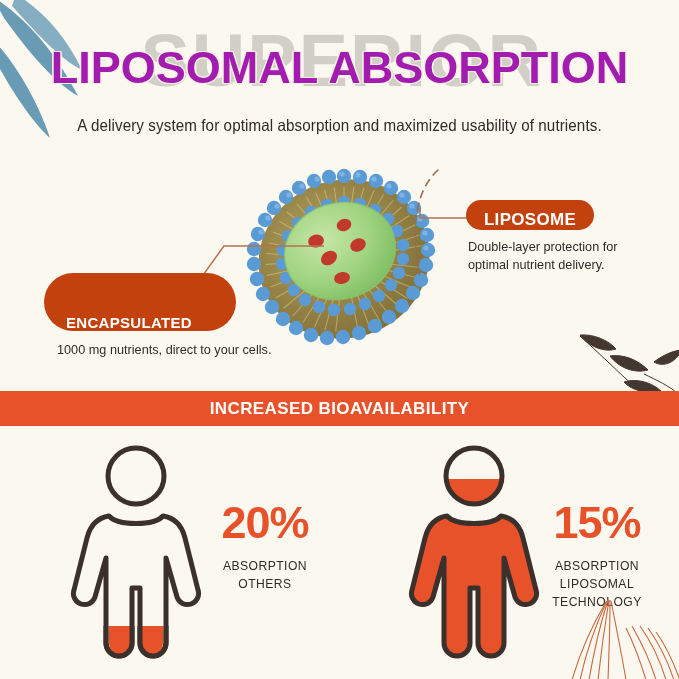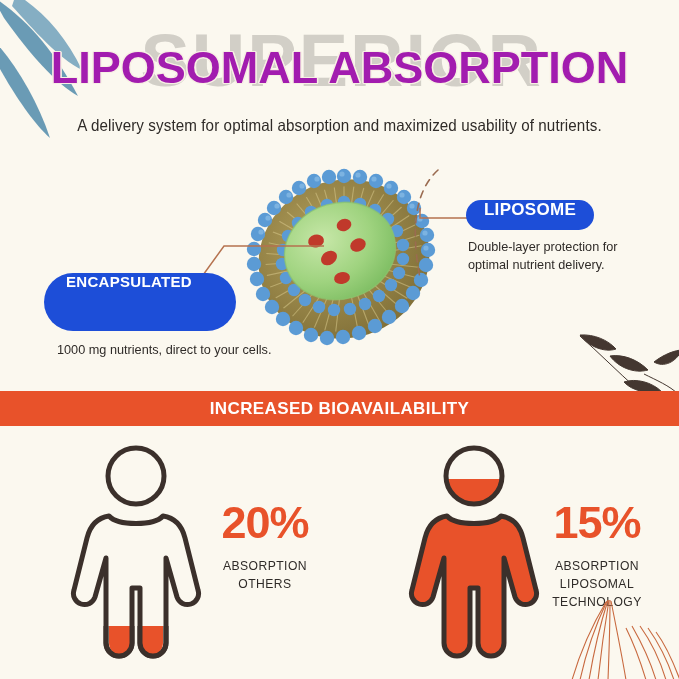--- a/index.html
+++ b/index.html
@@ -43,25 +43,25 @@
     position:absolute;left:0;top:116px;width:679px;
     text-align:center;
     font-family:"Liberation Sans Narrow","Liberation Sans",sans-serif;
     font-size:16.5px;color:#2f2b28;letter-spacing:.1px;
     transform:scaleX(.92);transform-origin:center;
   }
 
   
   .badge{
     position:absolute;
-    background:#1d4ed8;color:#ffffff;
+    background:#c2410c;color:#ffffff;
     border-radius:999px;
     font-family:"Liberation Sans", sans-serif;
     font-weight:bold;
-    display:flex;align-items:flex-start;
+    display:flex;align-items:flex-end;
     box-sizing:border-box;
   }
   #badge-encapsulated-nutrient{
     left:44px;top:273px;width:192px;height:58px;
     padding:0 22px;font-size:15px;line-height:1.16;
     letter-spacing:.3px;
   }
   #badge-liposome{
     left:466px;top:200px;width:128px;height:30px;
     padding:0 16px;font-size:17px;letter-spacing:.3px;

